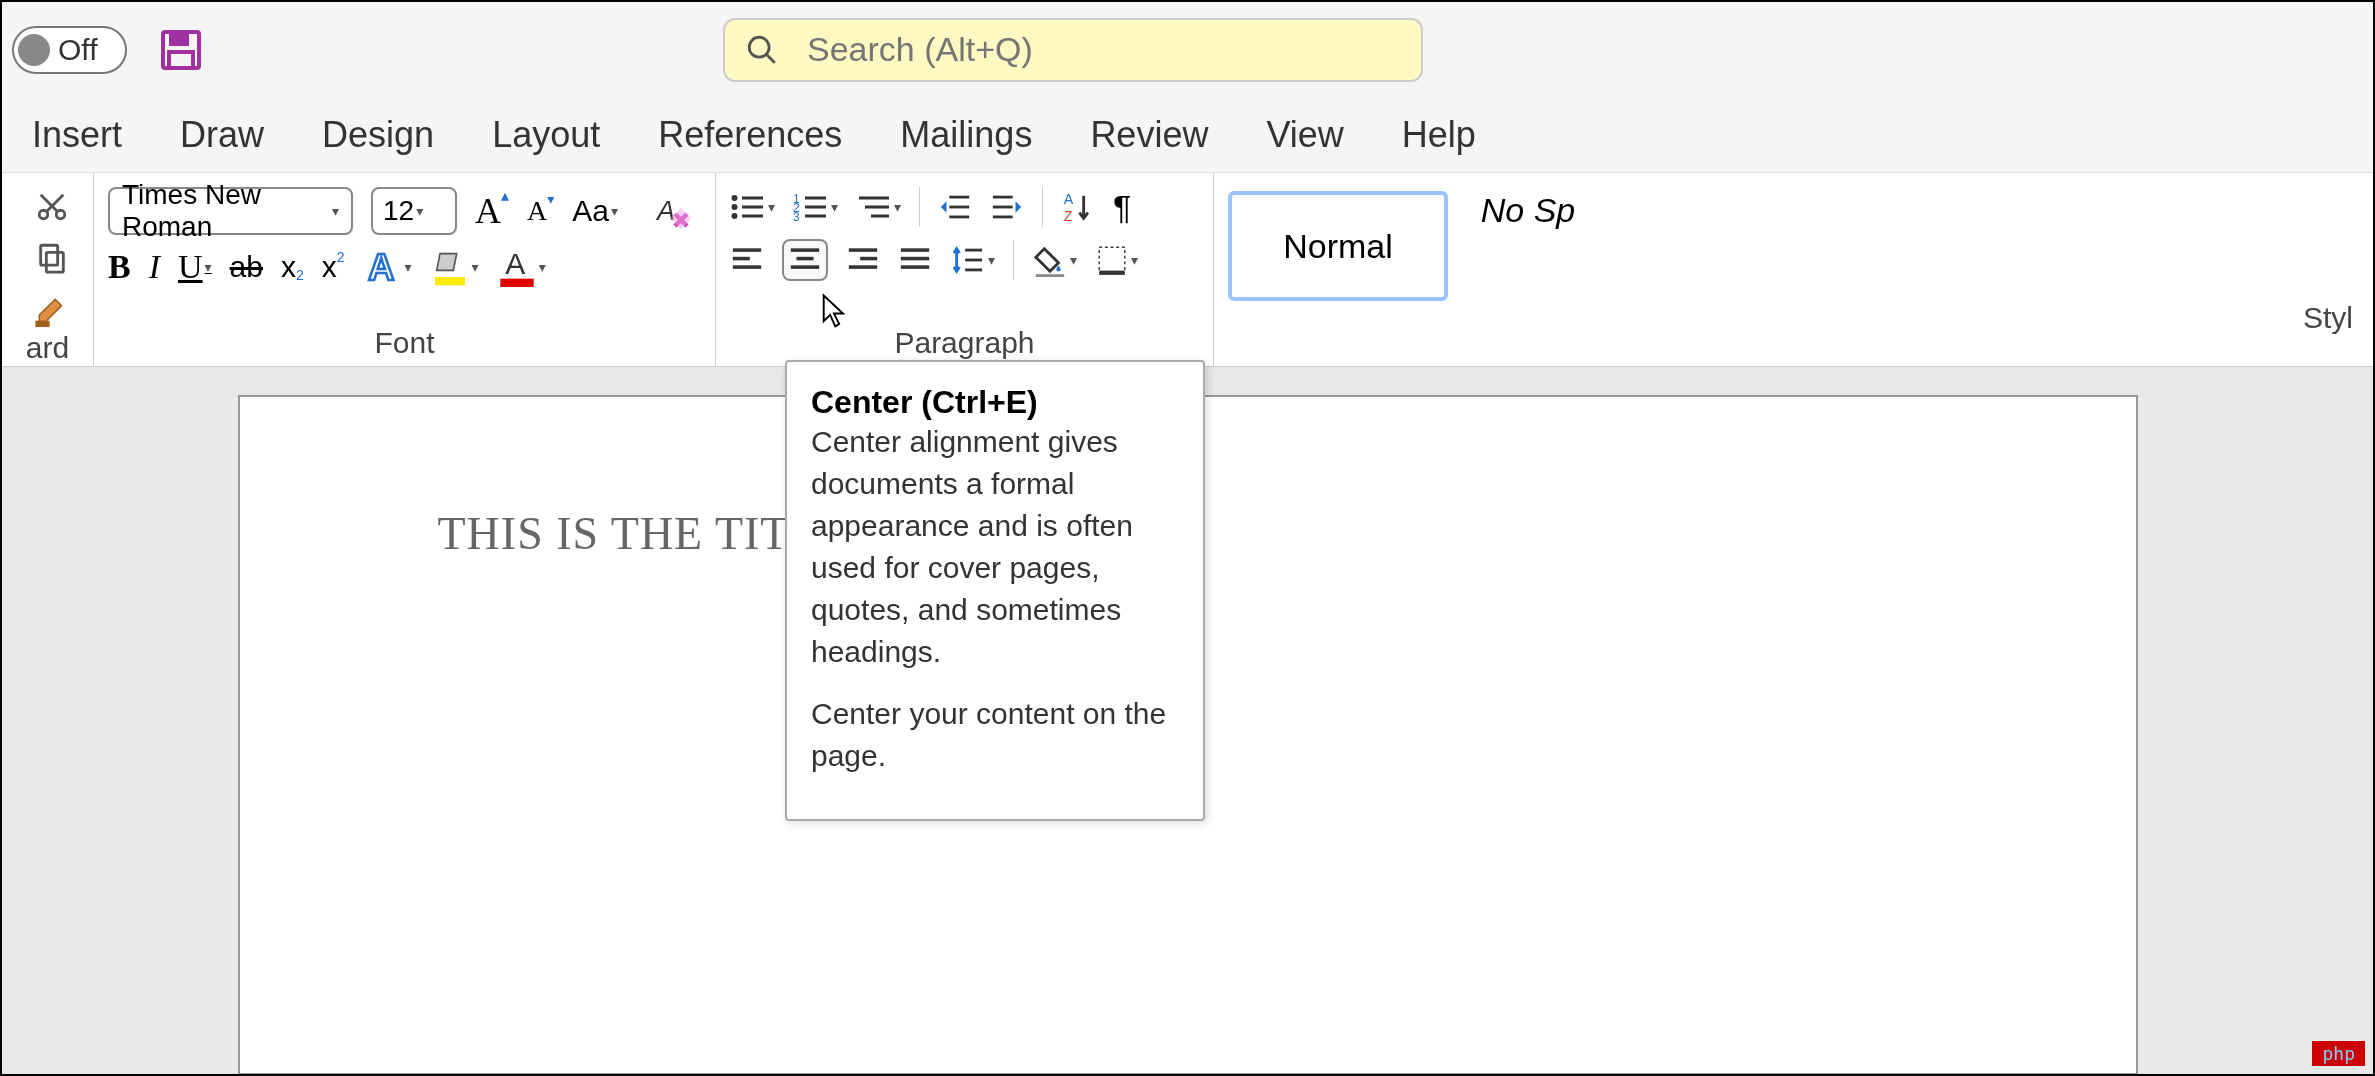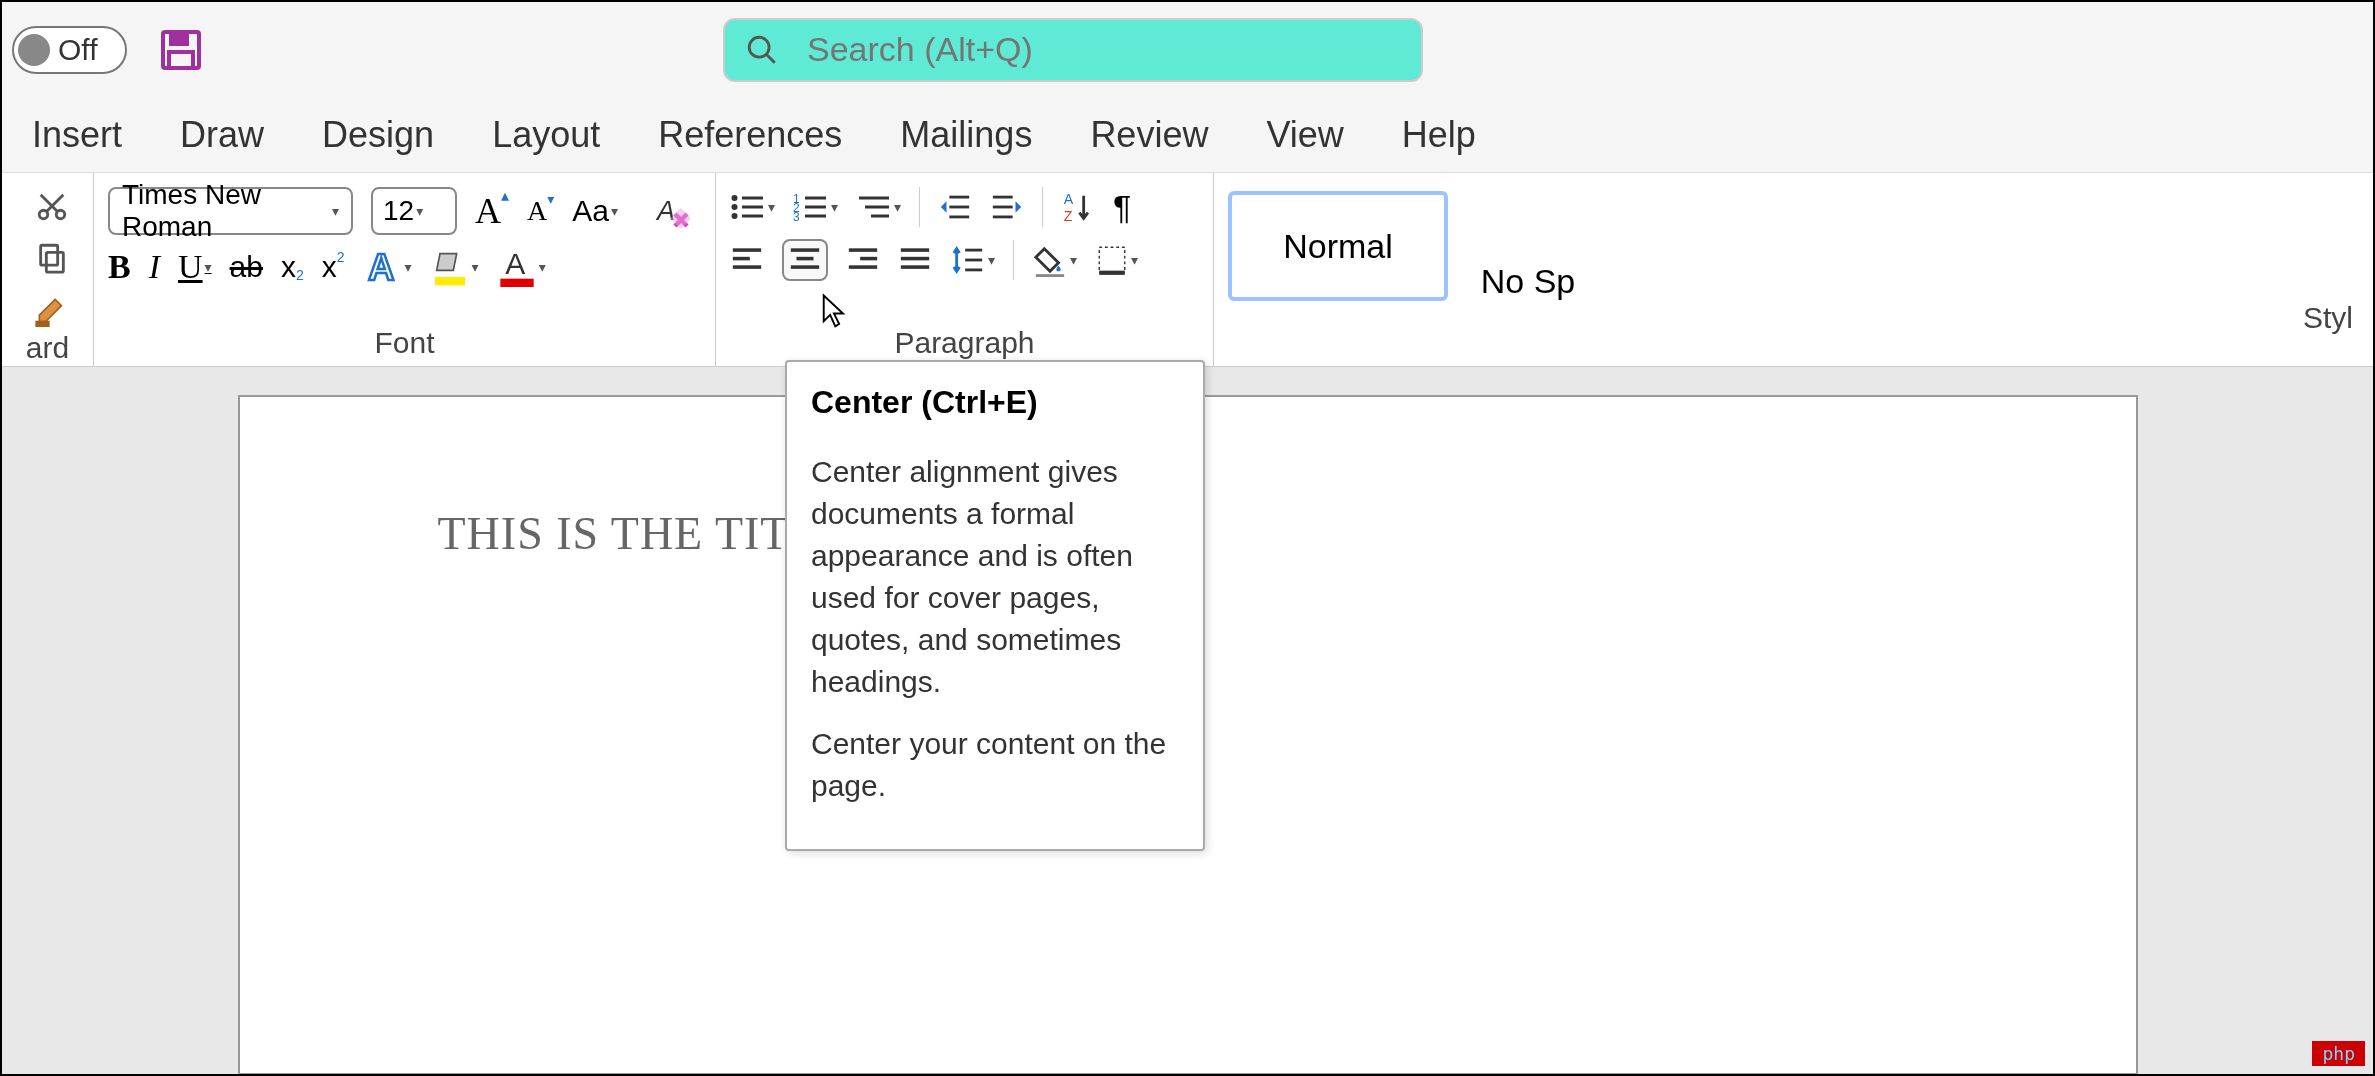--- a/index.html
+++ b/index.html
@@ -3,21 +3,21 @@
 <meta charset="utf-8">
 <style>
 * { box-sizing: border-box; margin: 0; padding: 0; }
 body { font-family: "Segoe UI", Arial, sans-serif; background: #f5f5f5; width: 2375px; height: 1076px; overflow: hidden; border: 2px solid #000; }
 .titlebar { display: flex; align-items: center; height: 95px; padding: 0 10px; background: #f5f5f5; }
 .toggle { display: flex; align-items: center; width: 115px; height: 48px; border: 2px solid #777; border-radius: 24px; background: #fff; margin-right: 30px; }
 .toggle-knob { width: 32px; height: 32px; border-radius: 50%; background: #888; margin-left: 4px; }
 .toggle-label { font-size: 30px; margin-left: 8px; color: #333; }
 .save-icon svg { width: 48px; height: 48px; }
 .doc-title { font-size: 38px; color: #333; margin-left: 40px; }
-.search-container { margin-left: auto; margin-right: 940px; width: 700px; height: 64px; border: 2px solid #ccc; border-radius: 12px; background: #5eead4; display: flex; align-items: center; padding: 0 20px; }
+.search-container { margin-left: auto; margin-right: 940px; width: 700px; height: 64px; border: 2px solid #ccc; border-radius: 12px; background: #fef9c3; display: flex; align-items: center; padding: 0 20px; }
 .search-container svg { width: 34px; height: 34px; stroke: #555; }
 .search-input { flex: 1; border: none; outline: none; font-size: 34px; color: #777; margin-left: 28px; background: transparent; }
 .tabs { display: flex; align-items: center; height: 75px; padding-left: 30px; gap: 58px; background: #f5f5f5; }
 .tab { font-size: 36px; color: #333; cursor: pointer; }
 .ribbon { display: flex; height: 195px; background: #fff; border-top: 1px solid #ddd; border-bottom: 1px solid #ccc; }
 .group { position: relative; border-right: 1px solid #ccc; padding: 8px 14px 0; display: flex; flex-direction: column; }
 .group-rows { flex: 1; display: flex; flex-direction: column; justify-content: flex-start; gap: 12px; padding-top: 6px; }
 .row { display: flex; align-items: center; gap: 18px; }
 .group-label { text-align: center; font-size: 30px; color: #444; padding-bottom: 6px; position: relative; }
 .clipboard-col { display: flex; flex-direction: column; align-items: center; gap: 18px; padding-top: 8px; width: 72px; }
@@ -25,26 +25,26 @@
 .icon-btn svg { display: block; }
 .font-combo { width: 245px; height: 48px; border: 2px solid #888; border-radius: 8px; display: flex; align-items: center; padding: 0 12px; font-size: 28px; background: #fff; }
 .size-combo { width: 86px; height: 48px; border: 2px solid #888; border-radius: 8px; display: flex; align-items: center; padding: 0 10px; font-size: 28px; background: #fff; }
 .combo-arrow { margin-left: auto; }
 .sub { font-size: 14px; position: relative; top: 8px; }
 .sup { font-size: 14px; position: relative; top: -10px; }
 .dd-arrow { font-size: 14px; color: #555; margin-left: 2px; }
 .active-btn { border: 2px solid #888; border-radius: 8px; padding: 4px; background: #f8f8f8; }
 .styles-col { display: flex; gap: 20px; padding-top: 10px; }
 .style-box { width: 220px; height: 110px; border: 4px solid #9bc3ff; border-radius: 6px; display: flex; align-items: center; justify-content: center; font-size: 34px; background: #fff; }
-.style-box2 { width: 120px; height: 110px; display: flex; align-items: flex-end; justify-content: center; font-size: 34px; overflow: hidden; white-space: nowrap; }
+.style-box2 { width: 120px; height: 110px; display: flex; align-items: flex-start; justify-content: center; font-size: 34px; overflow: hidden; white-space: nowrap; font-style: italic; }
 .doc-area { background: #e8e8e8; height: 711px; display: flex; justify-content: center; padding-top: 28px; position: relative; }
 .page { width: 1900px; background: #fff; border: 2px solid #999; height: 680px; padding-top: 110px; position: relative; }
 .page-text { font-family: "Times New Roman", serif; font-size: 46px; color: #666; letter-spacing: 1px; margin-left: 198px; }
 .tooltip { position: absolute; left: 785px; top: 360px; width: 420px; background: #fff; border: 2px solid #aaa; border-radius: 4px; padding: 22px 24px; box-shadow: 2px 2px 8px rgba(0,0,0,0.15); z-index: 100; }
-.tooltip-title { font-size: 32px; font-weight: 600; margin-bottom: 30px; }
+.tooltip-title { font-size: 32px; font-weight: 600; margin-bottom: 0; }
 .tooltip-text { font-size: 30px; color: #333; line-height: 1.4; margin-bottom: 20px; }
 .cursor { position: absolute; left: 820px; top: 293px; z-index: 200; }
 .watermark { position: absolute; right: 10px; bottom: 10px; background: #c00; color: #7dd3fc; font-size: 18px; padding: 2px 10px; font-family: monospace; }
 </style>
 </head>
 <body>
 
 <div class="titlebar">
   <div class="toggle">
     <div class="toggle-knob"></div>

